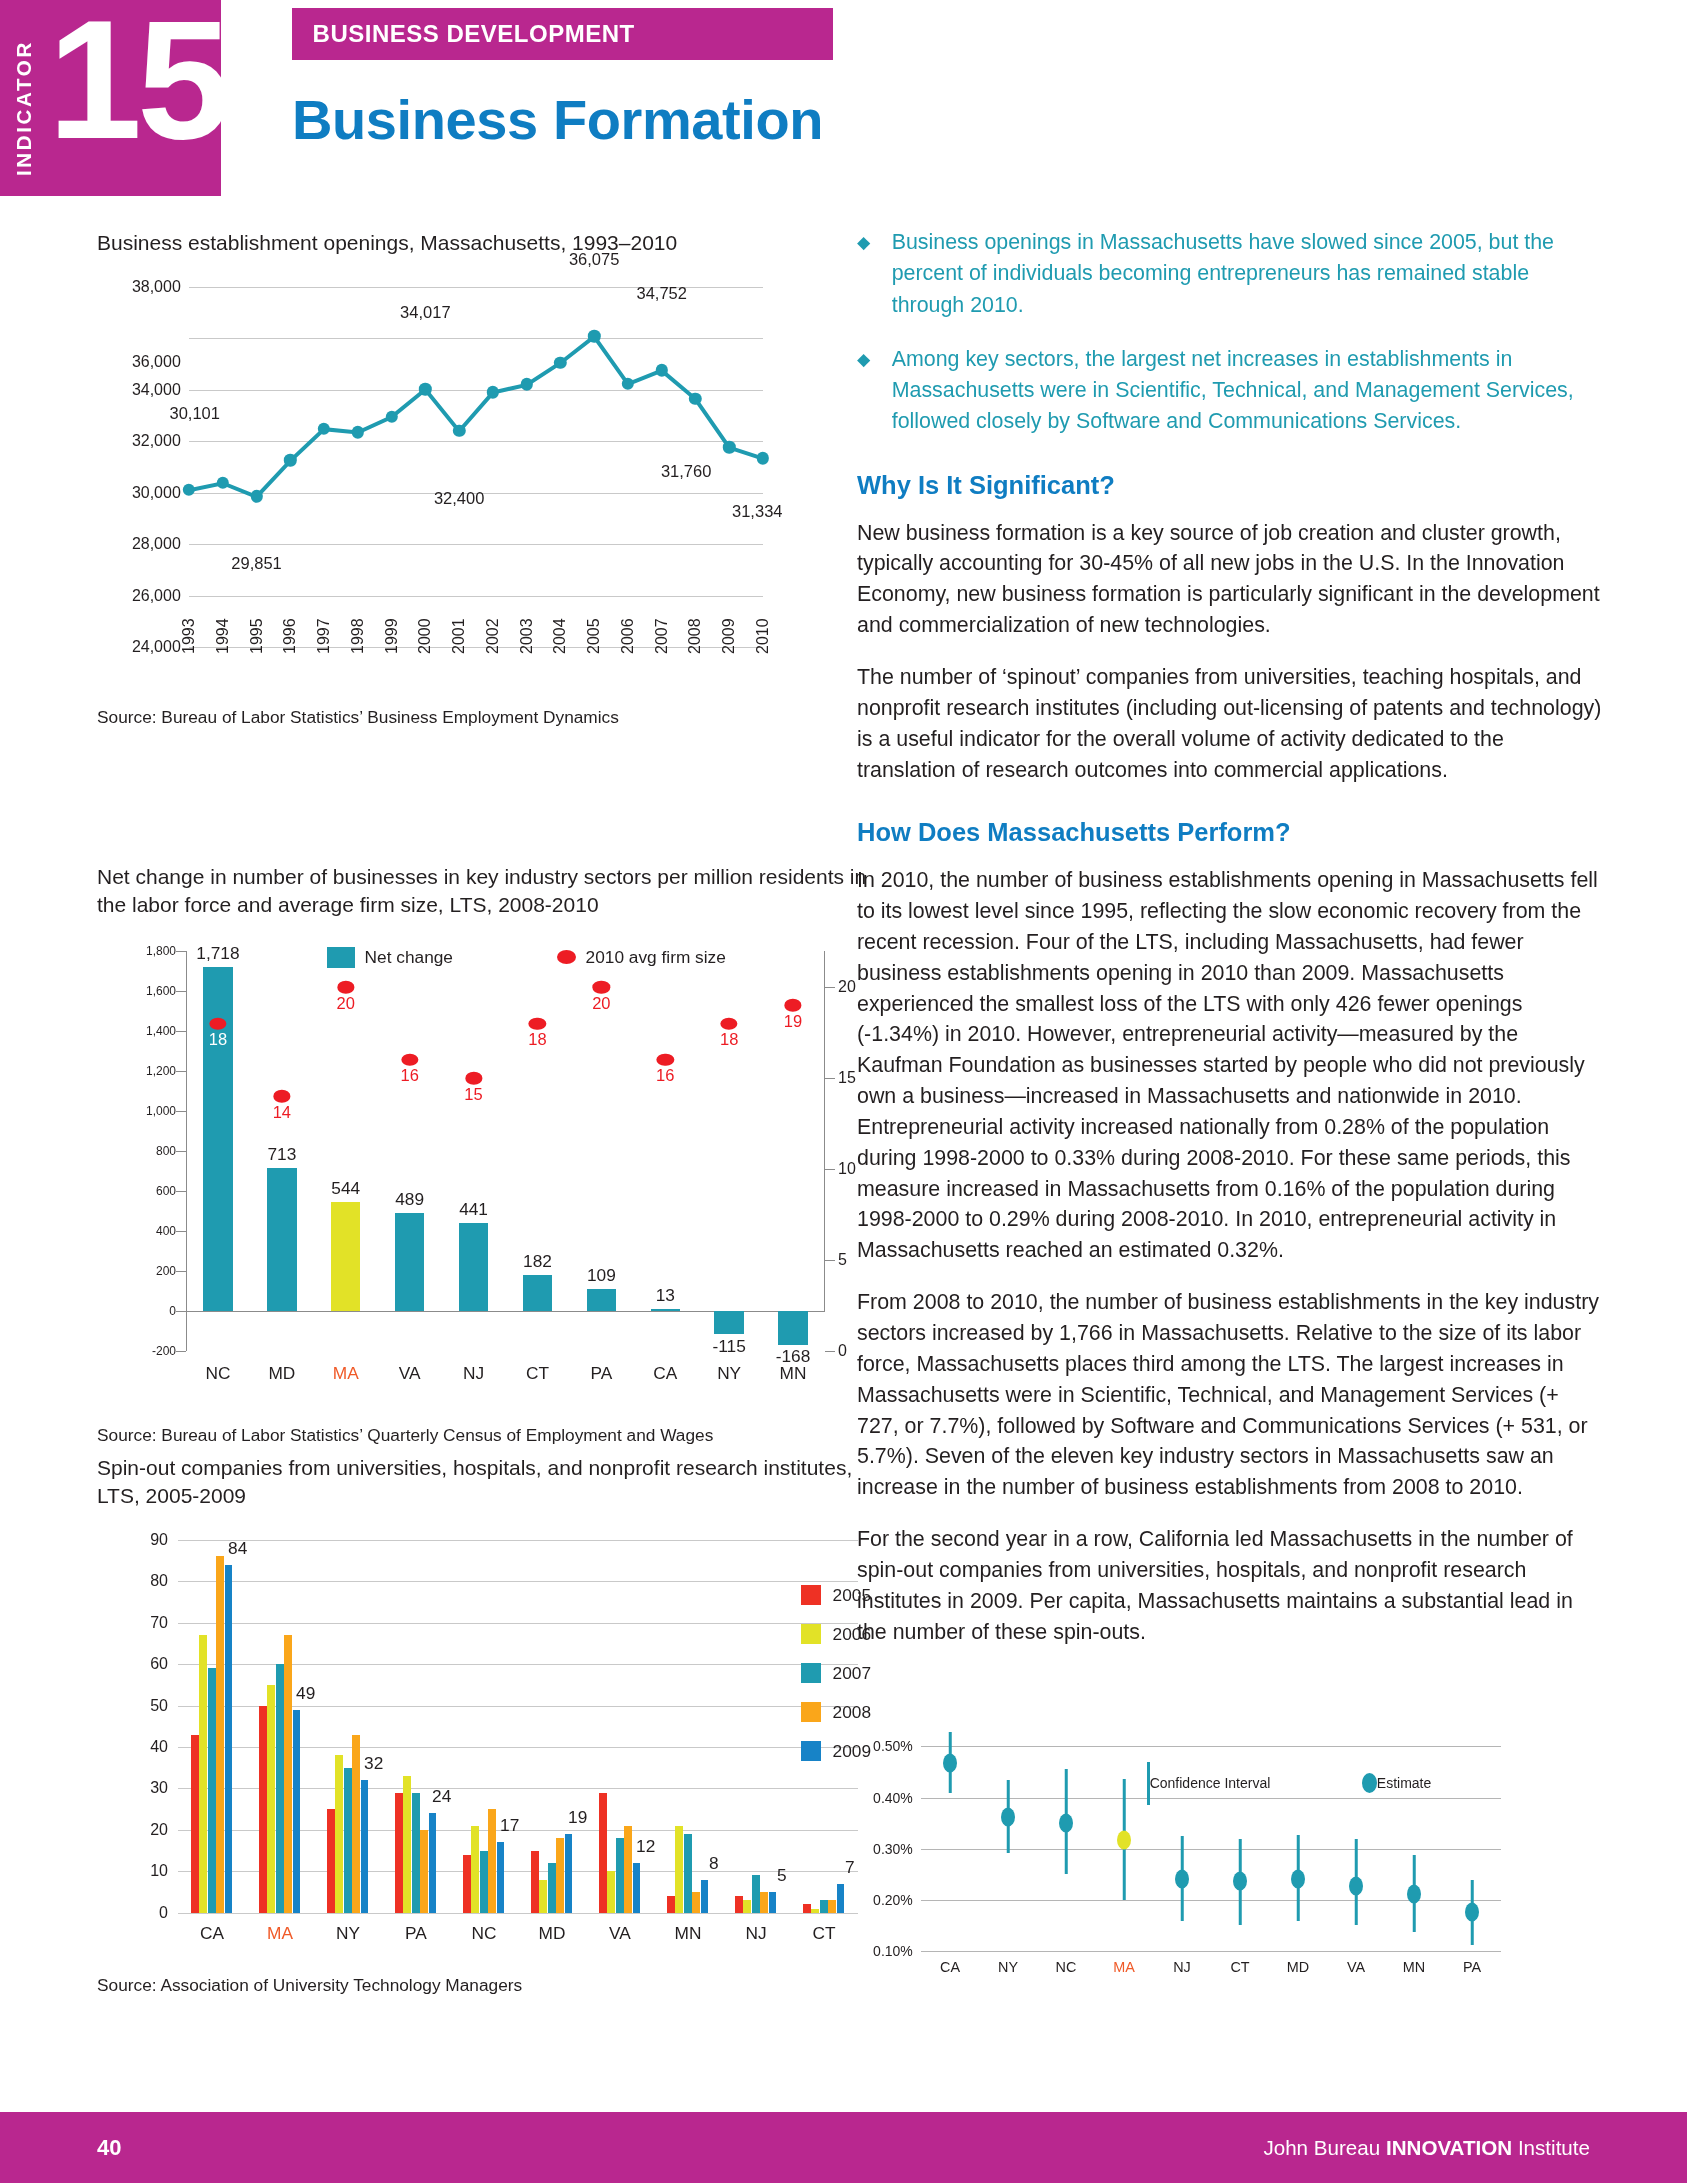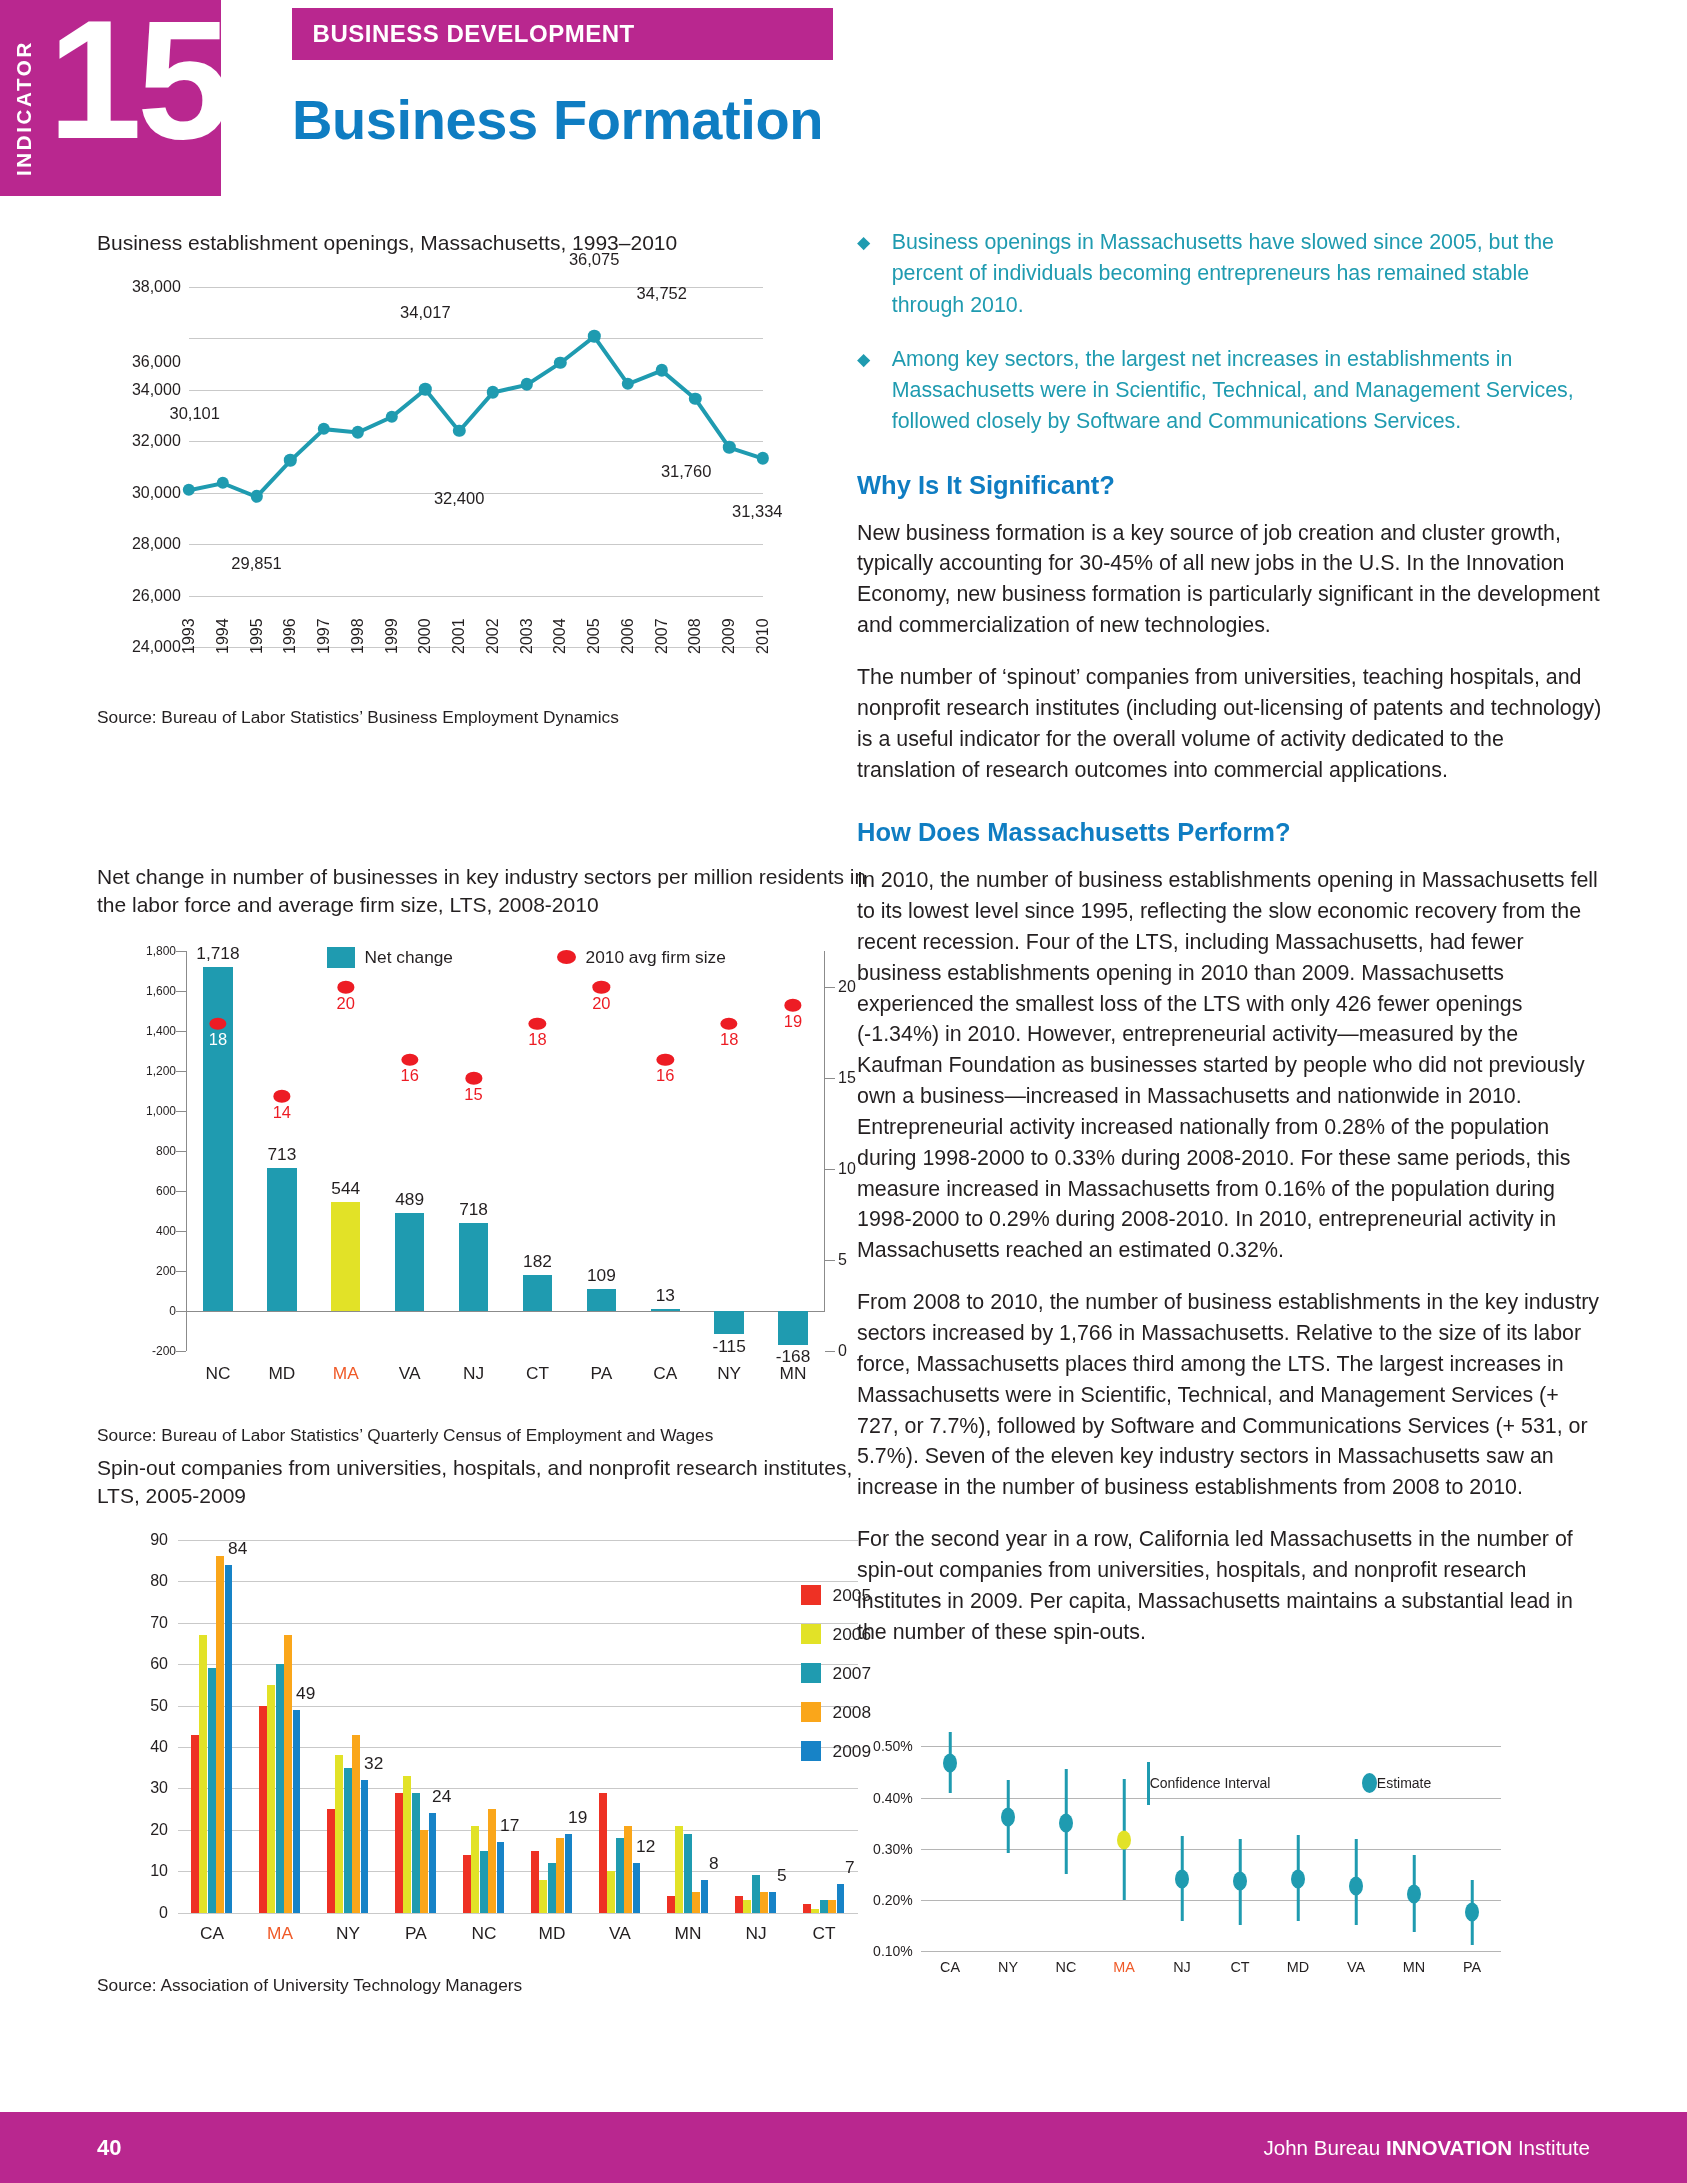--- a/index.html
+++ b/index.html
@@ -318,21 +318,21 @@
         <div class="c2-barval" style="left: 25%; top: 56.8%;">544</div>
         <div class="c2-dotred" style="left: 25%; top: 9.09091%;"></div>
         <div class="c2-dotlab" style="left: 25%; top: 10.6909%;">20</div>
         <div class="c2-xlab ma" style="left: 25%;">MA</div>
         <div class="c2-bar" style="left: 32.7%; width: 4.6%; top: 65.55%; height: 24.45%;"></div>
         <div class="c2-barval" style="left: 35%; top: 59.55%;">489</div>
         <div class="c2-dotred" style="left: 35%; top: 27.2727%;"></div>
         <div class="c2-dotlab" style="left: 35%; top: 28.8727%;">16</div>
         <div class="c2-xlab" style="left: 35%;">VA</div>
         <div class="c2-bar" style="left: 42.7%; width: 4.6%; top: 67.95%; height: 22.05%;"></div>
-        <div class="c2-barval" style="left: 45%; top: 61.95%;">718</div>
+        <div class="c2-barval" style="left: 45%; top: 61.95%;">441</div>
         <div class="c2-dotred" style="left: 45%; top: 31.8182%;"></div>
         <div class="c2-dotlab" style="left: 45%; top: 33.4182%;">15</div>
         <div class="c2-xlab" style="left: 45%;">NJ</div>
         <div class="c2-bar" style="left: 52.7%; width: 4.6%; top: 80.9%; height: 9.1%;"></div>
         <div class="c2-barval" style="left: 55%; top: 74.9%;">182</div>
         <div class="c2-dotred" style="left: 55%; top: 18.1818%;"></div>
         <div class="c2-dotlab" style="left: 55%; top: 19.7818%;">18</div>
         <div class="c2-xlab" style="left: 55%;">CT</div>
         <div class="c2-bar" style="left: 62.7%; width: 4.6%; top: 84.55%; height: 5.45%;"></div>
         <div class="c2-barval" style="left: 65%; top: 78.55%;">109</div>

